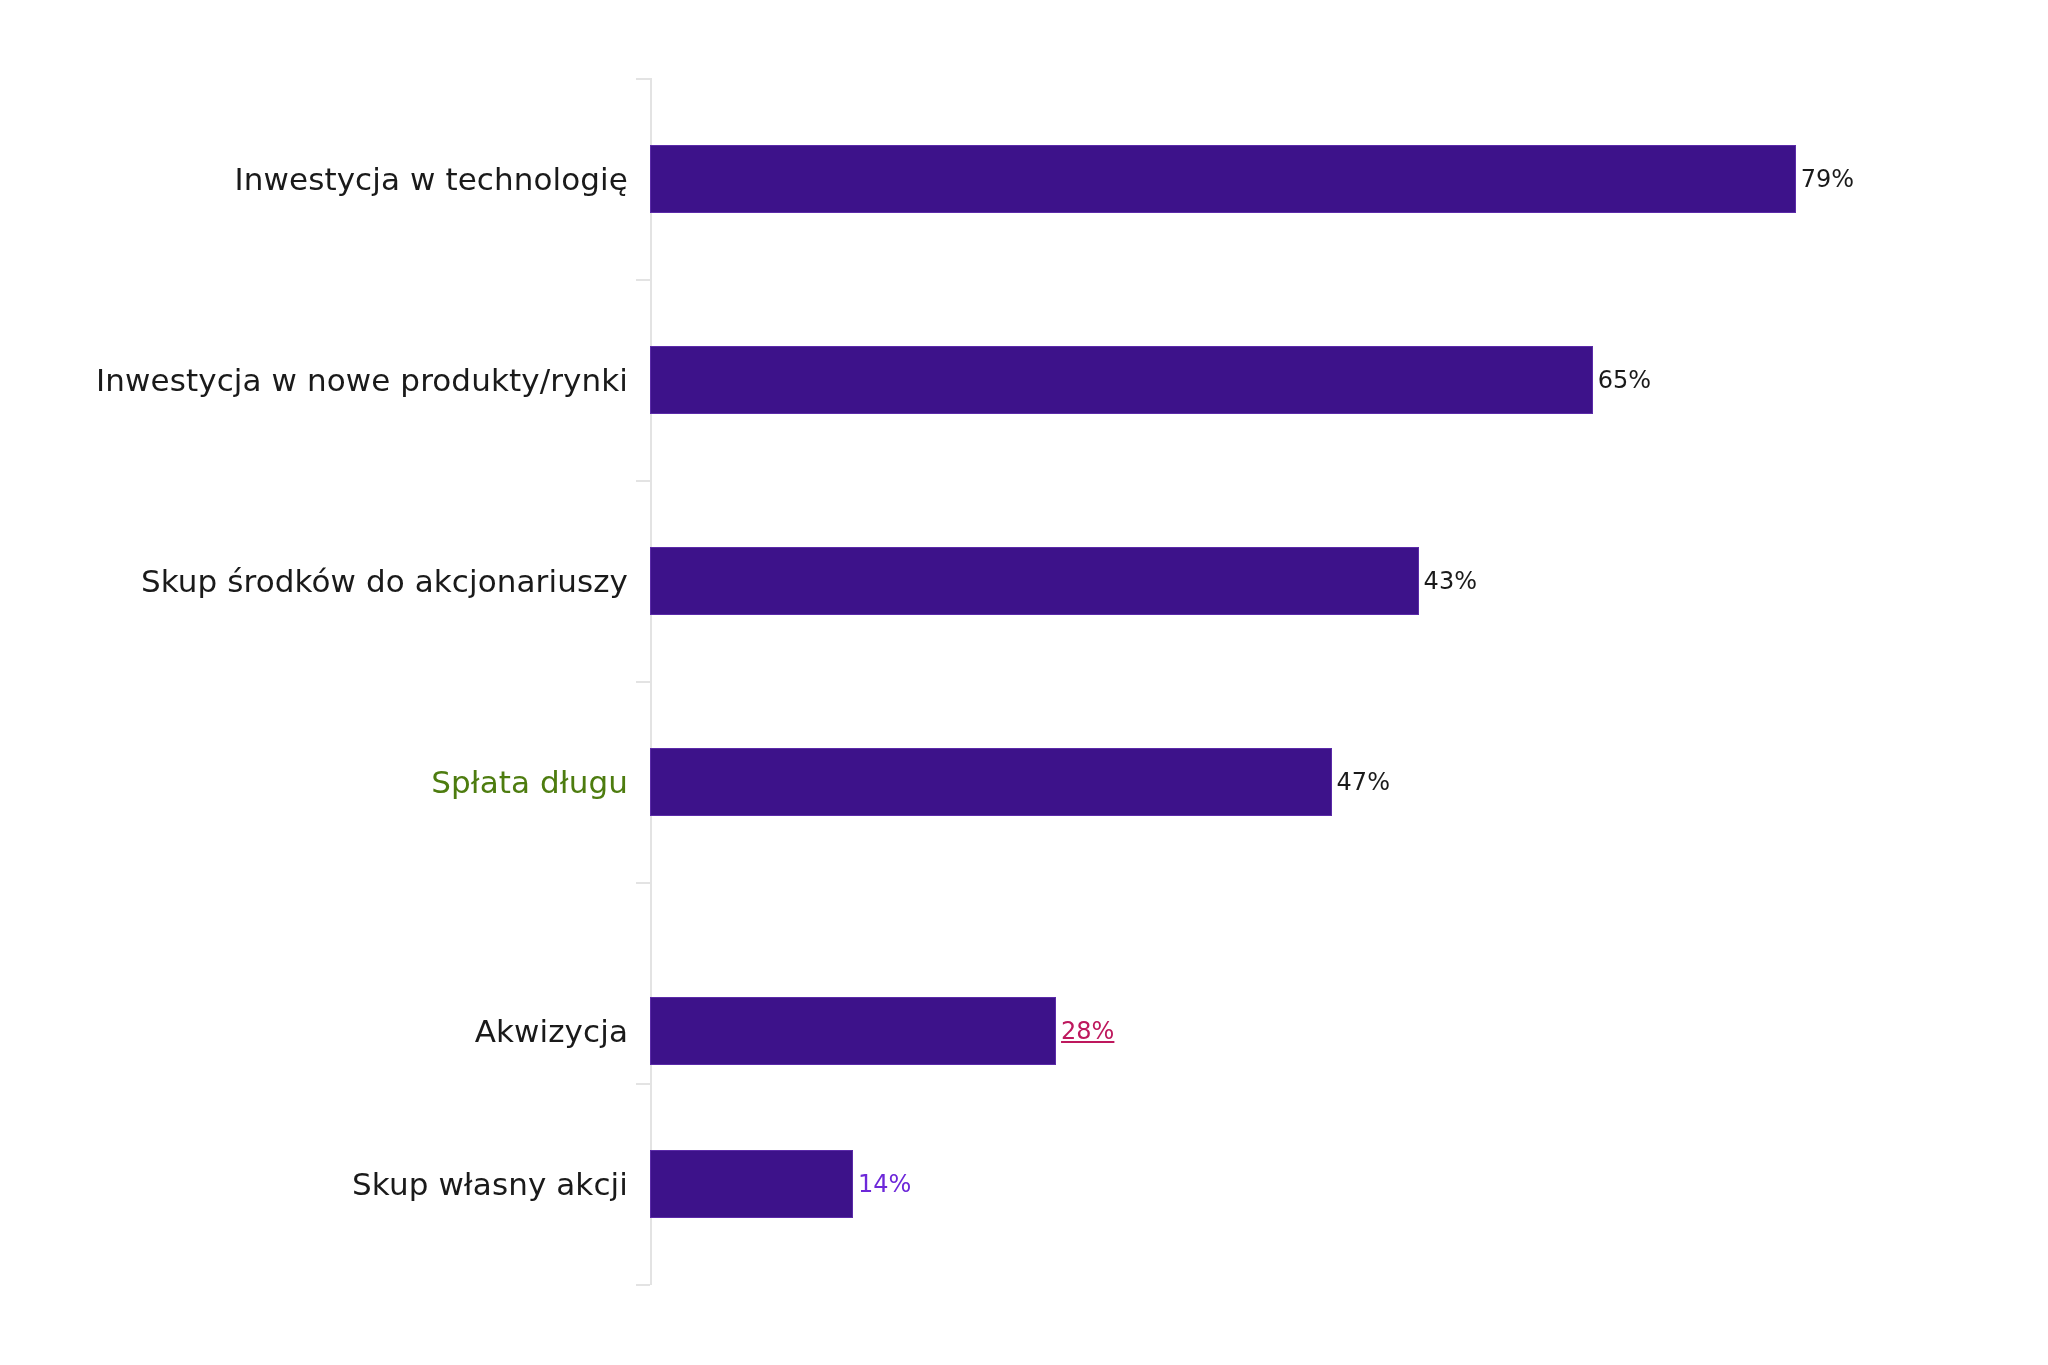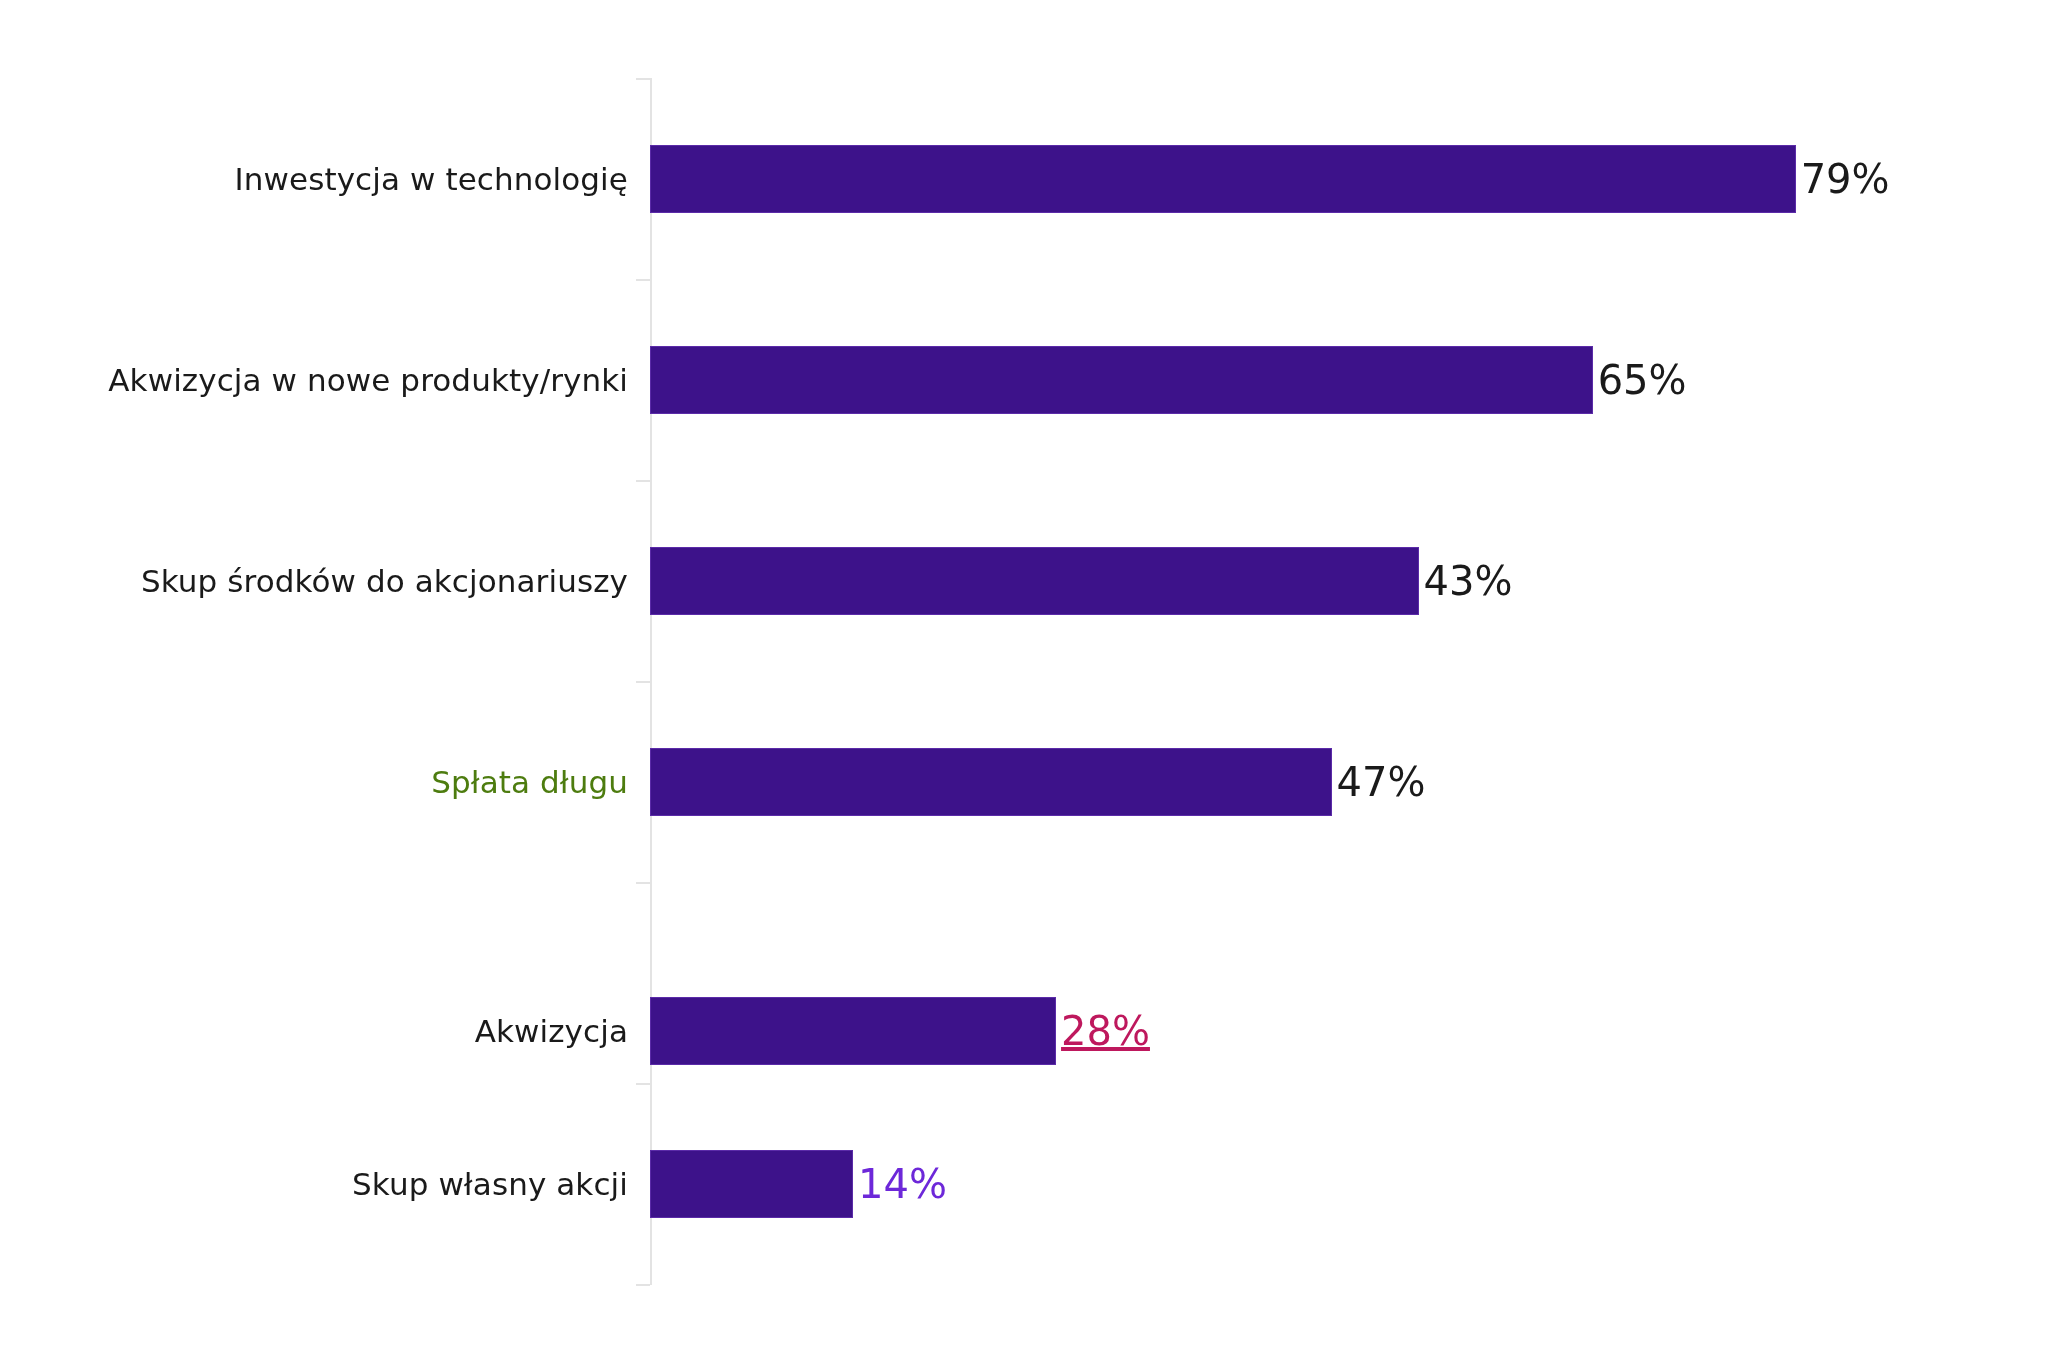--- a/index.html
+++ b/index.html
@@ -69,21 +69,21 @@
   }
 
   .bar {
     height: 68px;
     background: #3D128A;
     border: 1px solid #5B2BA8;
     box-sizing: border-box;
   }
 
   .bar-value {
-    font-size: 40px;
+    font-size: 24px;
     color: #1a1a1a;
     margin-left: 5px;
     white-space: nowrap;
     line-height: 1;
   }
 </style>
 </head>
 <body>
 
 <div id="chart-root" style="background: rgb(255, 255, 255);">
@@ -100,21 +100,21 @@
 
   <div class="row" style="top:78px;">
     <div class="cat-label" style="color: rgb(26, 26, 26);">Inwestycja w technologię</div>
     <div class="bar-wrap">
       <div class="bar" style="width: 1145.66px; background: rgb(61, 18, 138); border-color: rgb(91, 43, 168);"></div>
       <div class="bar-value" style="color: rgb(26, 26, 26);">79%</div>
     </div>
   </div>
 
   <div class="row" style="top:279px;">
-    <div class="cat-label" style="color: rgb(26, 26, 26);">Akwizycja w nowe produkty/rynki</div>
+    <div class="cat-label" style="color: rgb(26, 26, 26);">Inwestycja w nowe produkty/rynki</div>
     <div class="bar-wrap">
       <div class="bar" style="width: 942.635px; background: rgb(61, 18, 138); border-color: rgb(91, 43, 168);"></div>
       <div class="bar-value" style="color: rgb(26, 26, 26);">65%</div>
     </div>
   </div>
 
   <div class="row" style="top:480px;">
     <div class="cat-label" style="color: rgb(26, 26, 26);">Skup środków do akcjonariuszy</div>
     <div class="bar-wrap">
       <div class="bar" style="width: 768.61px; background: rgb(61, 18, 138); border-color: rgb(91, 43, 168);"></div>

